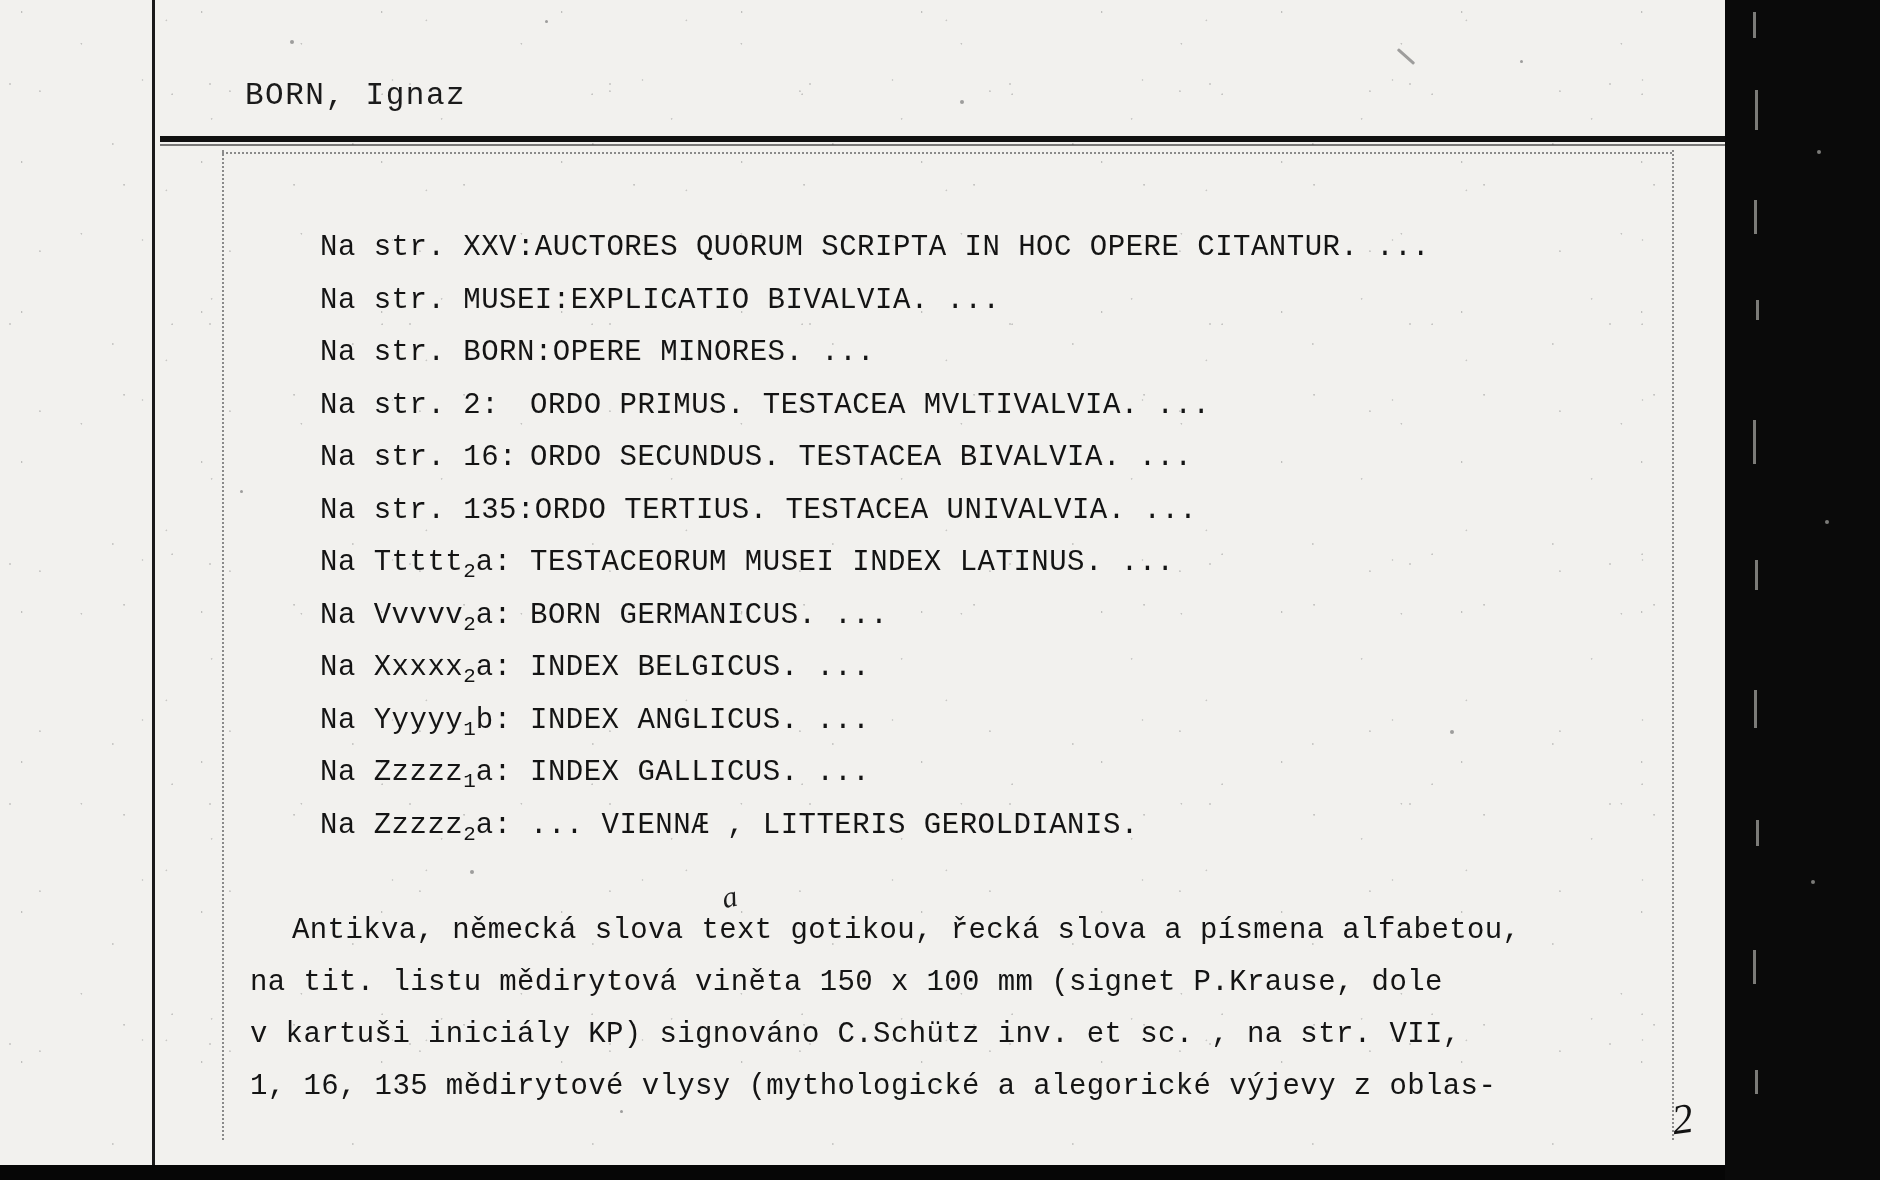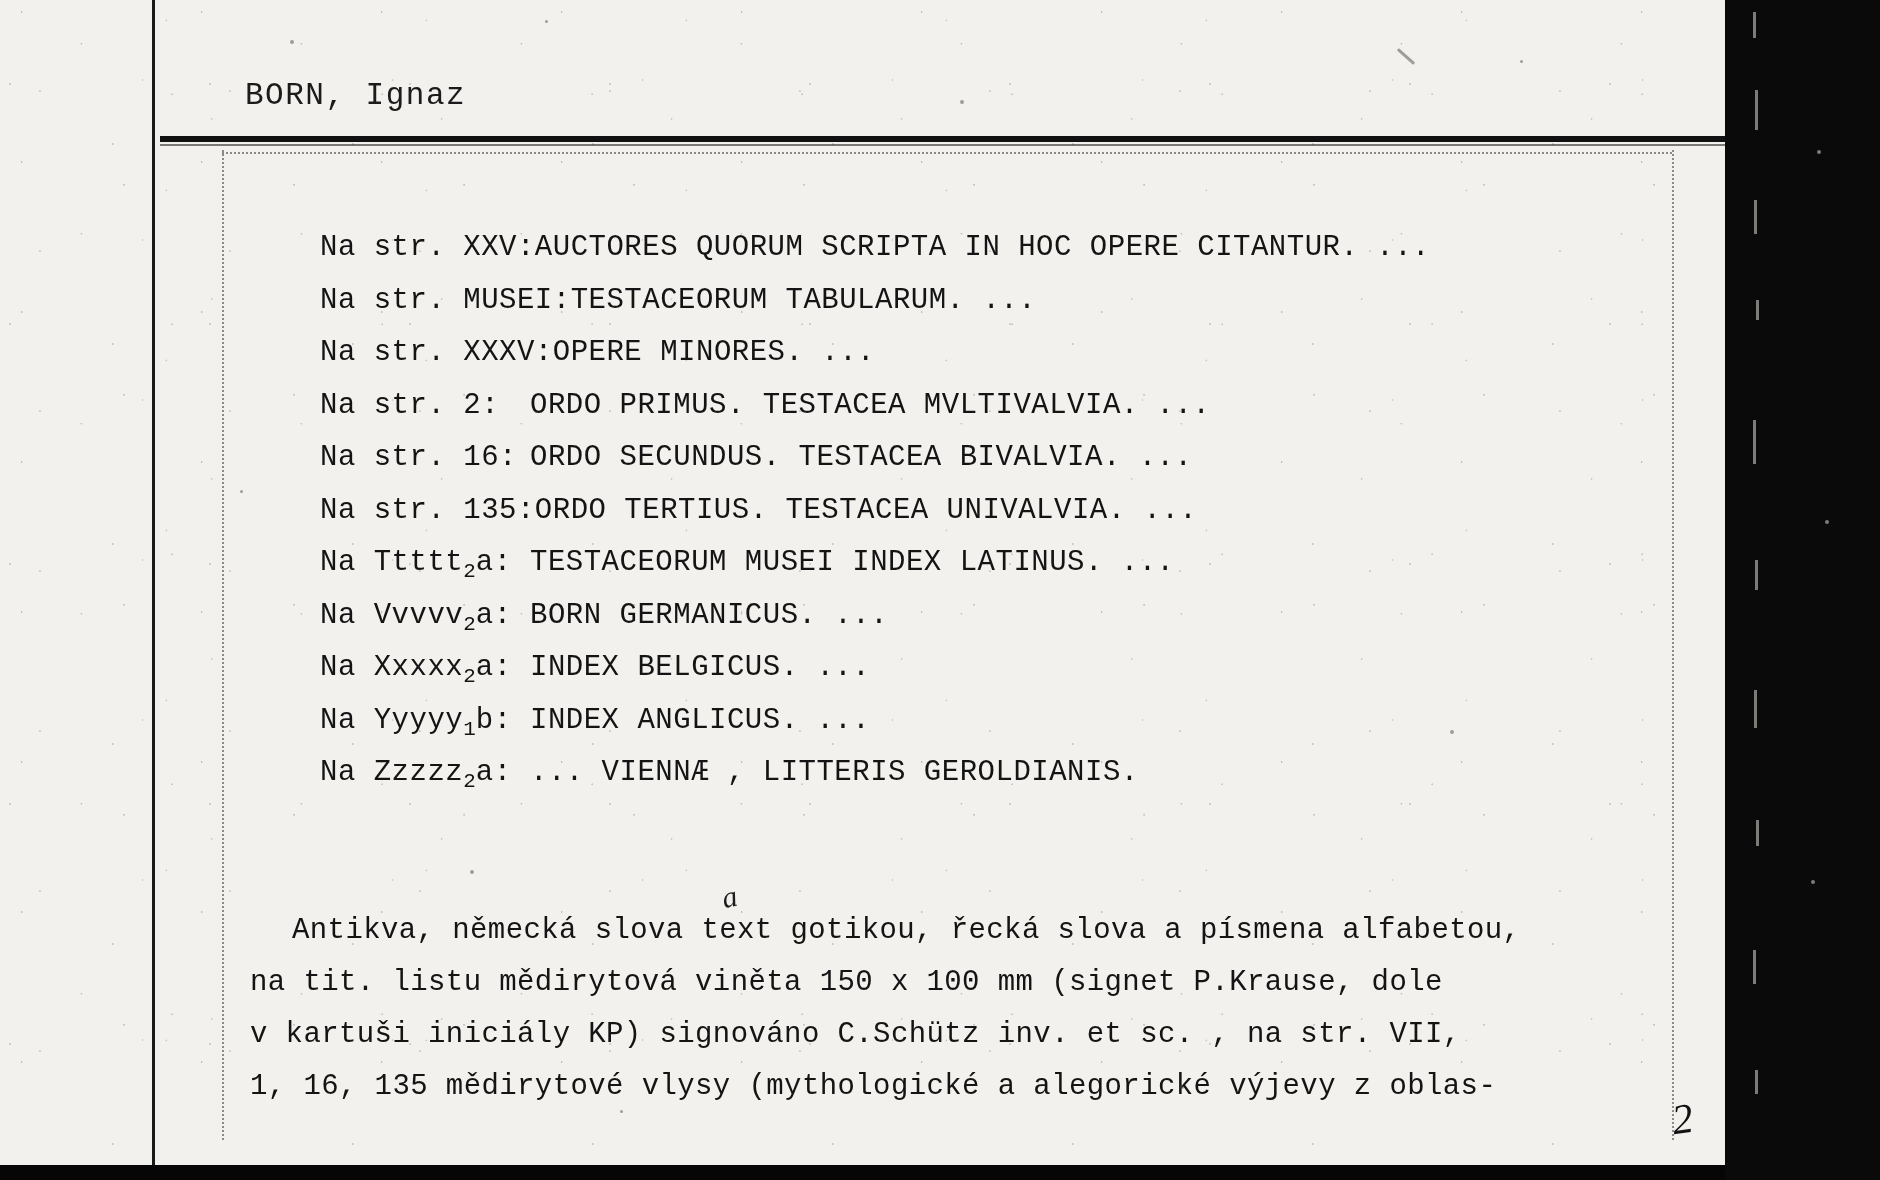--- a/index.html
+++ b/index.html
@@ -233,24 +233,24 @@
     <div id="frame"></div>
     <div id="frame-dots-left"></div>
     <div id="frame-dots-right"></div>
     <div id="frame-dots-top"></div>
 
     <div id="typed-list">
       <div class="line">
         <span class="label">Na str. XXV:</span><span>AUCTORES QUORUM SCRIPTA IN HOC OPERE CITANTUR. ...</span>
       </div>
       <div class="line">
-        <span class="label">Na str. MUSEI:</span><span>TESTACEORUM TABULARUM. ...</span>
-      </div>
-      <div class="line">
-        <span class="label">Na str. XXXV:</span><span>OPERE MINORES. ...</span>
+        <span class="label">Na str. MUSEI:</span><span>EXPLICATIO BIVALVIA. ...</span>
+      </div>
+      <div class="line">
+        <span class="label">Na str. BORN:</span><span>OPERE MINORES. ...</span>
       </div>
       <div class="line">
         <span class="label">Na str. 2:</span><span>ORDO PRIMUS. TESTACEA MVLTIVALVIA. ...</span>
       </div>
       <div class="line">
         <span class="label">Na str. 16:</span><span>ORDO SECUNDUS. TESTACEA BIVALVIA. ...</span>
       </div>
       <div class="line">
         <span class="label">Na str. 135:</span><span>ORDO TERTIUS. TESTACEA UNIVALVIA. ...</span>
       </div>
@@ -259,20 +259,23 @@
         <span class="label"><span>Na Ttttt</span><sub>2</sub><span>a:</span></span><span>TESTACEORUM MUSEI INDEX LATINUS. ...</span>
       </div>
       <div class="line">
         <span class="label"><span>Na Vvvvv</span><sub>2</sub><span>a:</span></span><span>BORN GERMANICUS. ...</span>
       </div>
       <div class="line">
         <span class="label"><span>Na Xxxxx</span><sub>2</sub><span>a:</span></span><span>INDEX BELGICUS. ...</span>
       </div>
       <div class="line">
         <span class="label"><span>Na Yyyyy</span><sub>1</sub><span>b:</span></span><span>INDEX ANGLICUS. ...</span>
+      </div>
+      <div class="line">
+        <span class="label"><span>Na Zzzzz</span><sub>1</sub><span>a:</span></span><span>INDEX GALLICUS. ...</span>
       </div>
       <div class="line">
         <span class="label"><span>Na Zzzzz</span><sub>2</sub><span>a:</span></span><span>... VIENNÆ , LITTERIS GEROLDIANIS.</span>
       </div>
     </div>
 
     <div id="paragraph">
       <div class="indent">Antikva, německá slova text gotikou, řecká slova a písmena alfabetou,</div>
       <div>na tit. listu mědirytová viněta 150 x 100 mm (signet P.Krause, dole</div>
       <div>v kartuši iniciály KP) signováno  C.Schütz inv. et sc. , na str. VII,</div>

